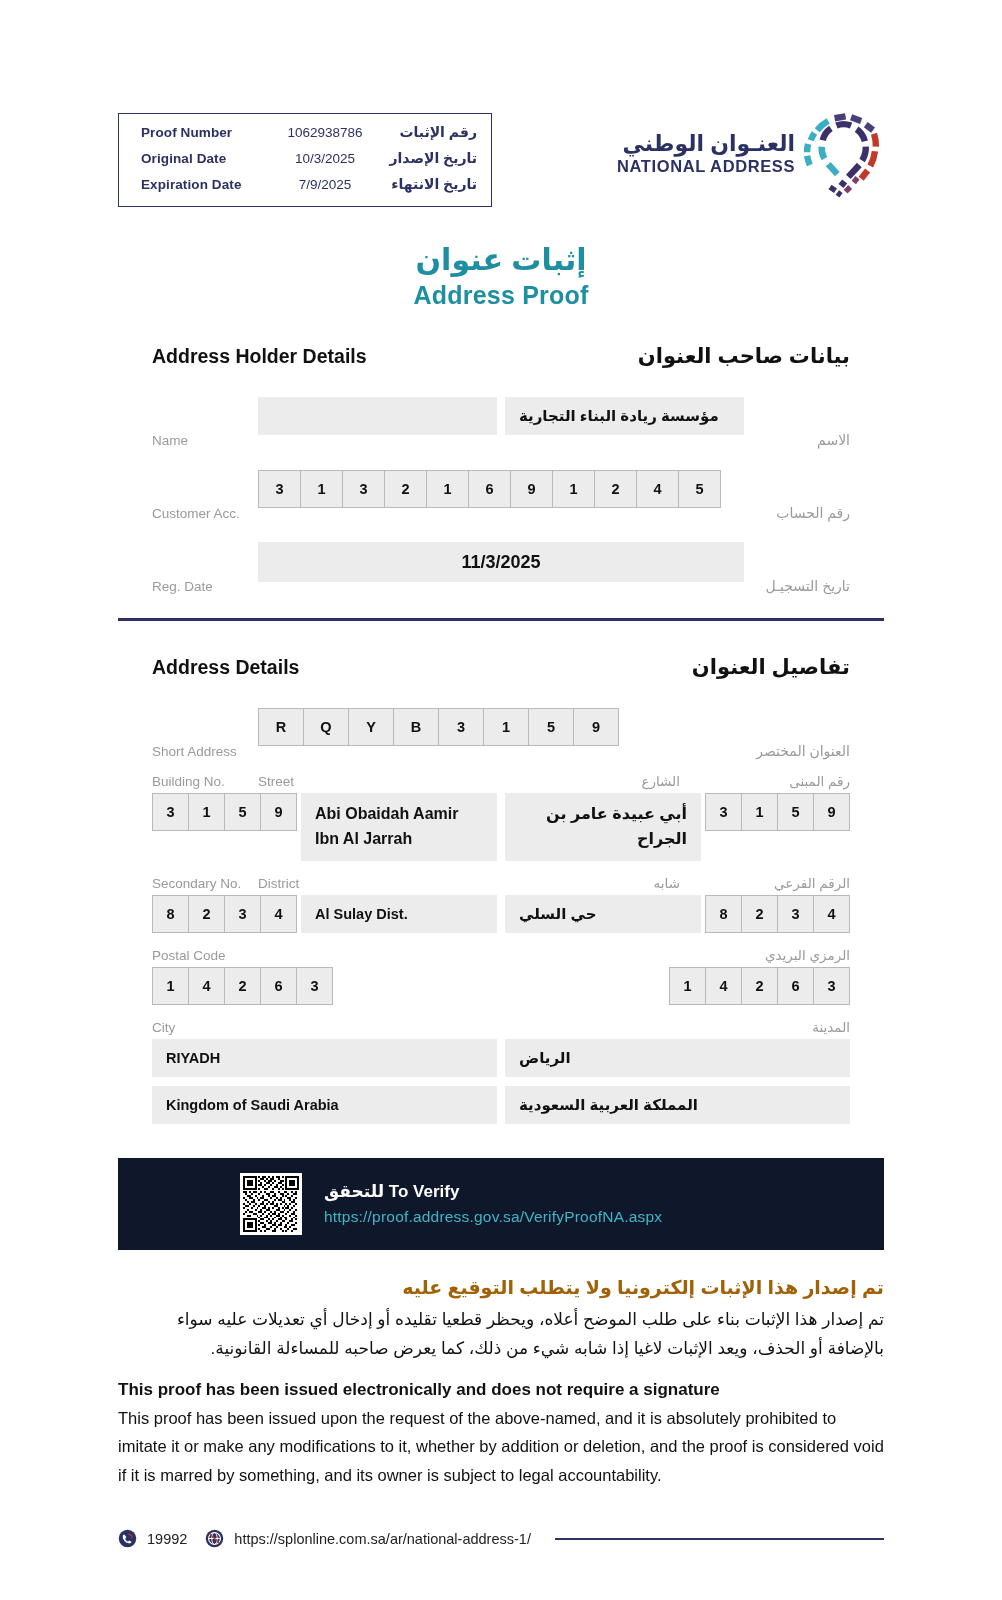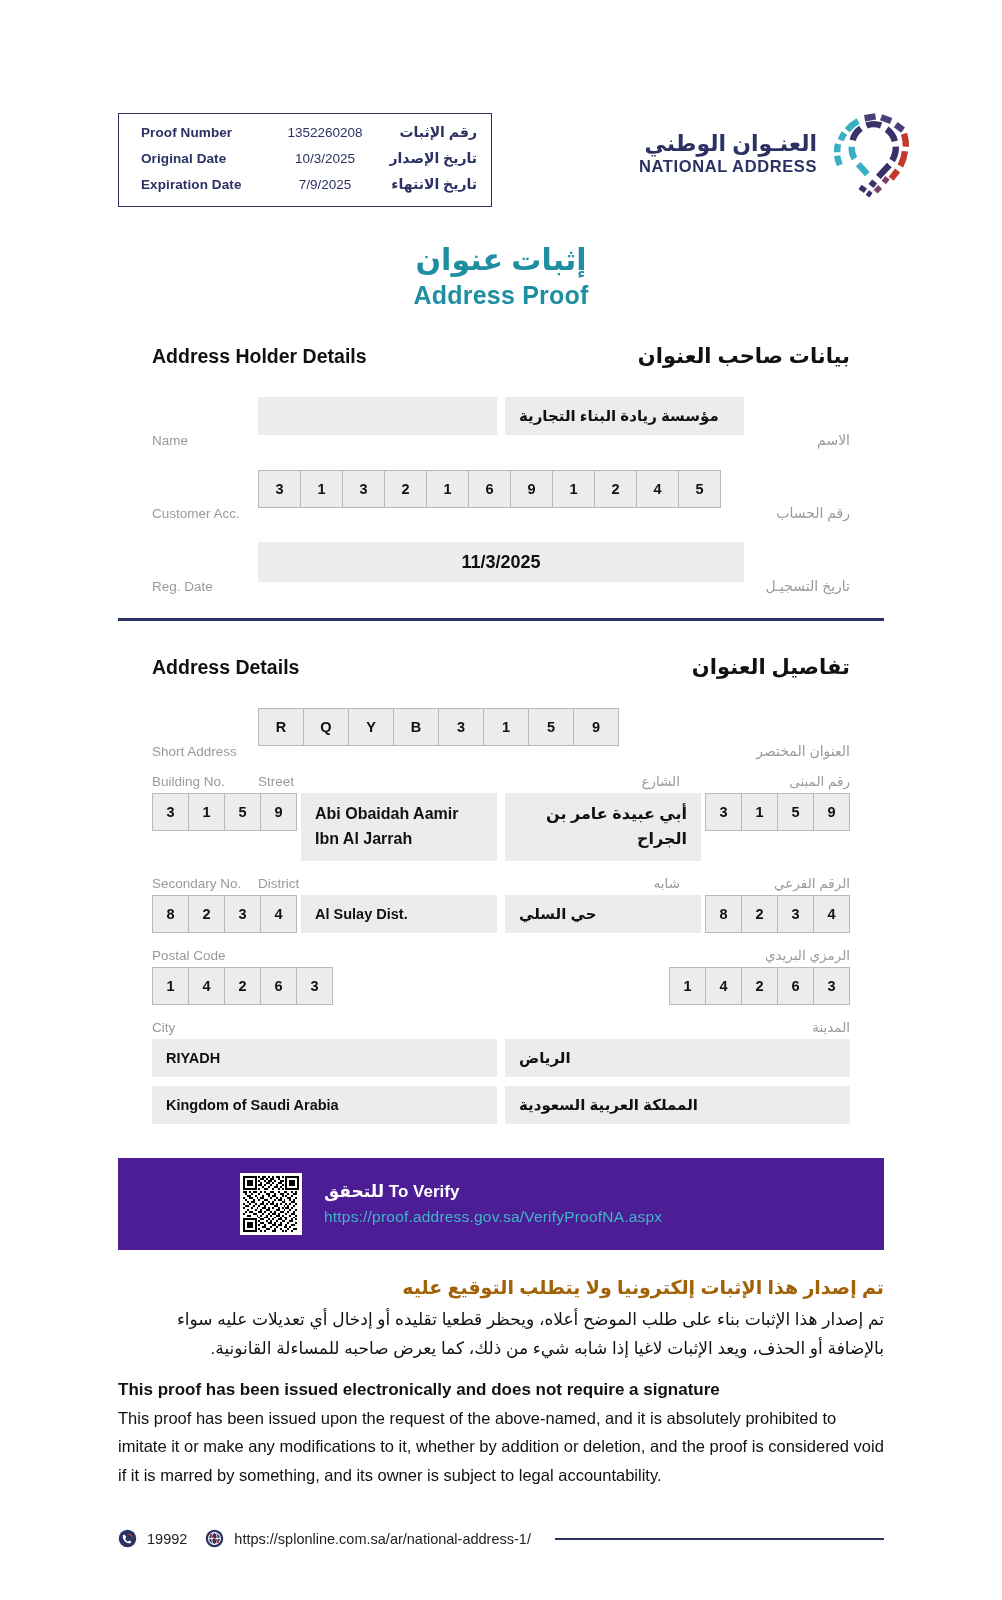--- a/index.html
+++ b/index.html
@@ -19,23 +19,23 @@
     width: 374px; height: 94px;
     border: 1.6px solid #2b3163;
     padding: 10px 14px 0 22px;
   }
   .proof-row { display: flex; align-items: baseline; height: 26px; }
   .proof-en { width: 145px; font-size: 13.5px; font-weight: bold; color: #2b3163; letter-spacing: .1px; }
   .proof-val { flex: 1; text-align: center; font-size: 13.5px; color: #2b3163; padding-right: 8px; }
   .proof-ar { width: 105px; text-align: right; font-size: 14px; font-weight: bold; color: #2b3163; direction: rtl; }
 
   .logo-wrap {
-    position: absolute; left: 627px; top: 108px;
+    position: absolute; left: 597px; top: 108px;
     width: 290px; height: 92px;
-    display: flex; align-items: center; justify-content: flex-end; gap: 8px;
+    display: flex; align-items: center; justify-content: flex-end; 
   }
   .logo-text { text-align: right; line-height: 1.12; }
   .logo-ar { font-size: 22px; font-weight: bold; color: #2b3163; direction: rtl; letter-spacing: 1px; }
   .logo-en { font-size: 16.5px; font-weight: bold; color: #2b3163; letter-spacing: .6px; }
   .logo-mark { width: 92px; height: 88px; flex: 0 0 92px; }
 
   
   .title-block { text-align: center; margin-top: 112px; }
   .title-ar { font-size: 30px; font-weight: bold; color: #1d8fa0; direction: rtl; letter-spacing: .5px; }
   .title-en { font-size: 25px; font-weight: bold; color: #1d8fa0; margin-top: 4px; letter-spacing: .2px; }
@@ -79,21 +79,21 @@
   .sub { font-size: 13.5px; color: #9a9a9a; }
 
   .pairrow { display: flex; align-items: stretch; }
   .streetbox {
     background: #ececec; padding: 9px 14px; font-size: 16px; font-weight: bold;
     line-height: 1.55; color: #111; min-height: 54px;
   }
 
   
   .verify {
-    margin: 34px 118px 0 118px; background: #4c1d95; height: 92px;
+    margin: 34px 118px 0 118px; background: #0f172a; height: 92px;
     display: flex; align-items: center; padding-left: 122px; gap: 22px;
   }
   .qr { width: 62px; height: 62px; background: #fff; padding: 3px; flex: 0 0 62px; }
   .qr svg { display: block; }
   .verify-text { line-height: 1.5; }
   .verify-title { font-size: 17px; font-weight: bold; color: #fff; }
   .verify-title .ar { direction: rtl; }
   .verify-link { font-size: 15.5px; color: #3fb6c8; letter-spacing: .2px; }
 
   
@@ -112,21 +112,21 @@
 </head>
 <body>
 
 <div class="page">
 
   <div class="header">
 
     <div class="proof-box">
       <div class="proof-row">
         <span class="proof-en">Proof Number</span>
-        <span class="proof-val">1352260208</span>
+        <span class="proof-val">1062938786</span>
         <span class="proof-ar">رقم الإثبات</span>
       </div>
       <div class="proof-row">
         <span class="proof-en">Original Date</span>
         <span class="proof-val">10/3/2025</span>
         <span class="proof-ar">تاريخ الإصدار</span>
       </div>
       <div class="proof-row">
         <span class="proof-en">Expiration Date</span>
         <span class="proof-val">7/9/2025</span>

